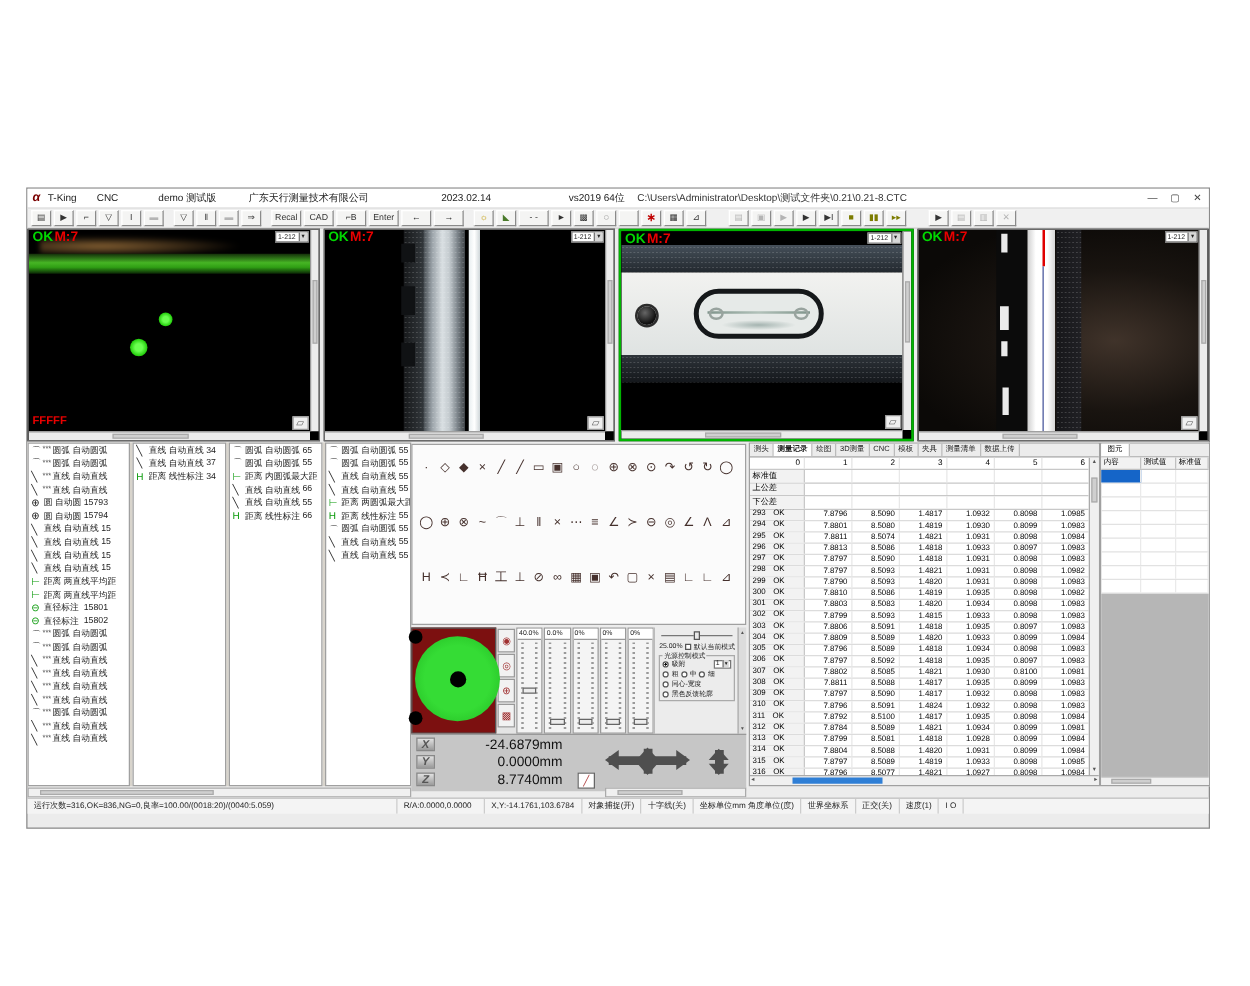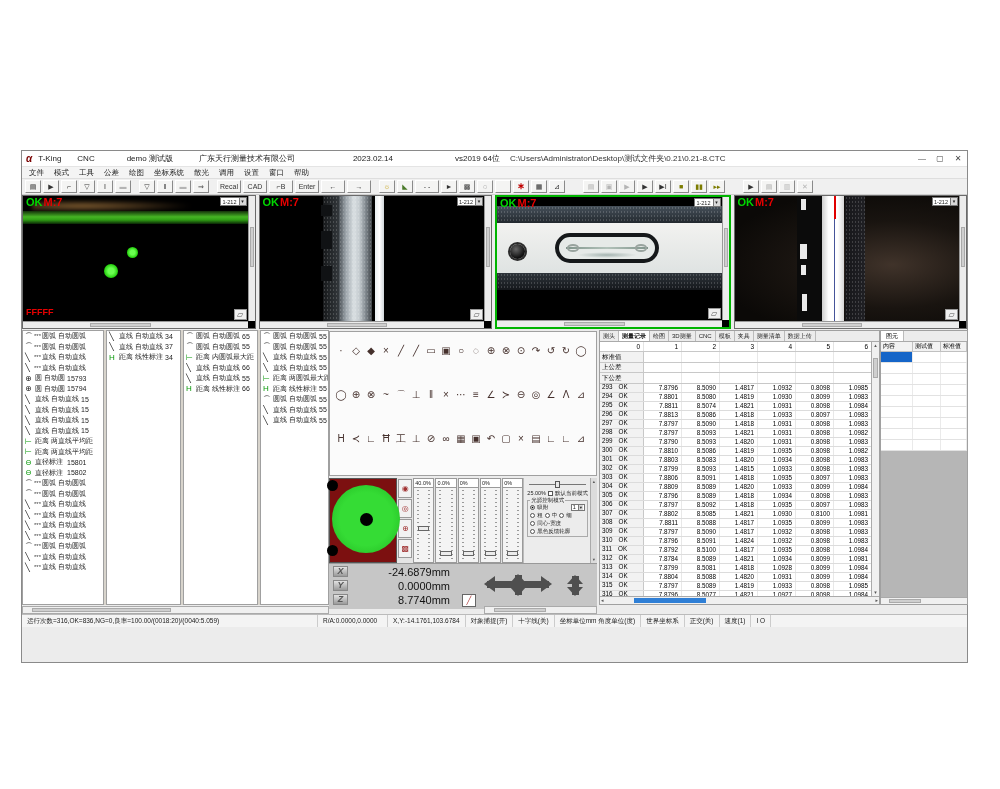--- a/index.html
+++ b/index.html
@@ -25,21 +25,21 @@
   .tbtn.txt{min-width:24px}
   .tbtn.gap{margin-left:6px}
   .tbtn.bigap{margin-left:16px}
   .tbtn.dim{color:#b4b4b4}
   .tbtn.red{color:#c00000;font-weight:bold;font-size:9px}
   .tbtn.grn{color:#4a7a2a}
   .tbtn.yel{color:#c09a00}
   .tbtn.olv{color:#7c7c00}
 
   
-  .cams{display:flex;gap:3px;height:134px}
+  .cams{display:flex;gap:3px;height:170px}
   .cam{flex:1;position:relative;background:#000;border:1px solid #6a6a6a;overflow:hidden}
   .cam.sel{border:2px solid #00b400}
   .scene{position:absolute;left:0;top:0;right:7px;bottom:7px;overflow:hidden;background:#000}
   .cam-ok{position:absolute;left:3px;top:0;font-weight:bold;font-size:11px;z-index:5;letter-spacing:0}
   .ok{color:#00d800}.m{color:#e80000;margin-left:1px}
   .cam-code{position:absolute;left:3px;bottom:11px;color:#e80000;font-size:9px;font-weight:bold;z-index:5}
   .cam-combo{position:absolute;right:8px;top:1px;height:9px;background:#fff;border:1px solid #777;font-size:5.5px;display:flex;align-items:center;z-index:6;padding-left:1px;color:#222}
   .cam-combo .dd{width:7px;background:#d8d8d8;border-left:1px solid #777;text-align:center;font-size:5px;margin-left:2px;line-height:7px}
   .cam-vscroll{position:absolute;right:0;top:0;bottom:7px;width:7px;background:#ececec;border-left:1px solid #999}
   .cam-vscroll::before{content:"";position:absolute;top:25%;height:30%;left:1px;right:1px;background:#cfcfcf;border:1px solid #aaa}
@@ -208,34 +208,20 @@
       <span class="tdate">2023.02.14</span>
       <span class="tbuild">vs2019 64位</span>
       <span class="tfile">C:\Users\Administrator\Desktop\测试文件夹\0.21\0.21-8.CTC</span>
       <span class="wbtns">
         <span class="wbtn">—</span>
         <span class="wbtn">▢</span>
         <span class="wbtn">✕</span>
       </span>
     </div>
 
-    <div class="mbar">
-
-    <span class="mitem">文件</span>
-        <span class="mitem">模式</span>
-        <span class="mitem">工具</span>
-        <span class="mitem">公差</span>
-        <span class="mitem">绘图</span>
-        <span class="mitem">坐标系统</span>
-        <span class="mitem">散光</span>
-        <span class="mitem">调用</span>
-        <span class="mitem">设置</span>
-        <span class="mitem">窗口</span>
-        <span class="mitem">帮助</span>
-      </div>
 
     <div class="toolbar">
 
     <button class="tbtn">▤</button>
         <button class="tbtn">▶</button>
         <button class="tbtn">⌐</button>
         <button class="tbtn">▽</button>
         <button class="tbtn">Ι</button>
         <button class="tbtn dim">▬</button>
         <button class="tbtn gap">▽</button>

